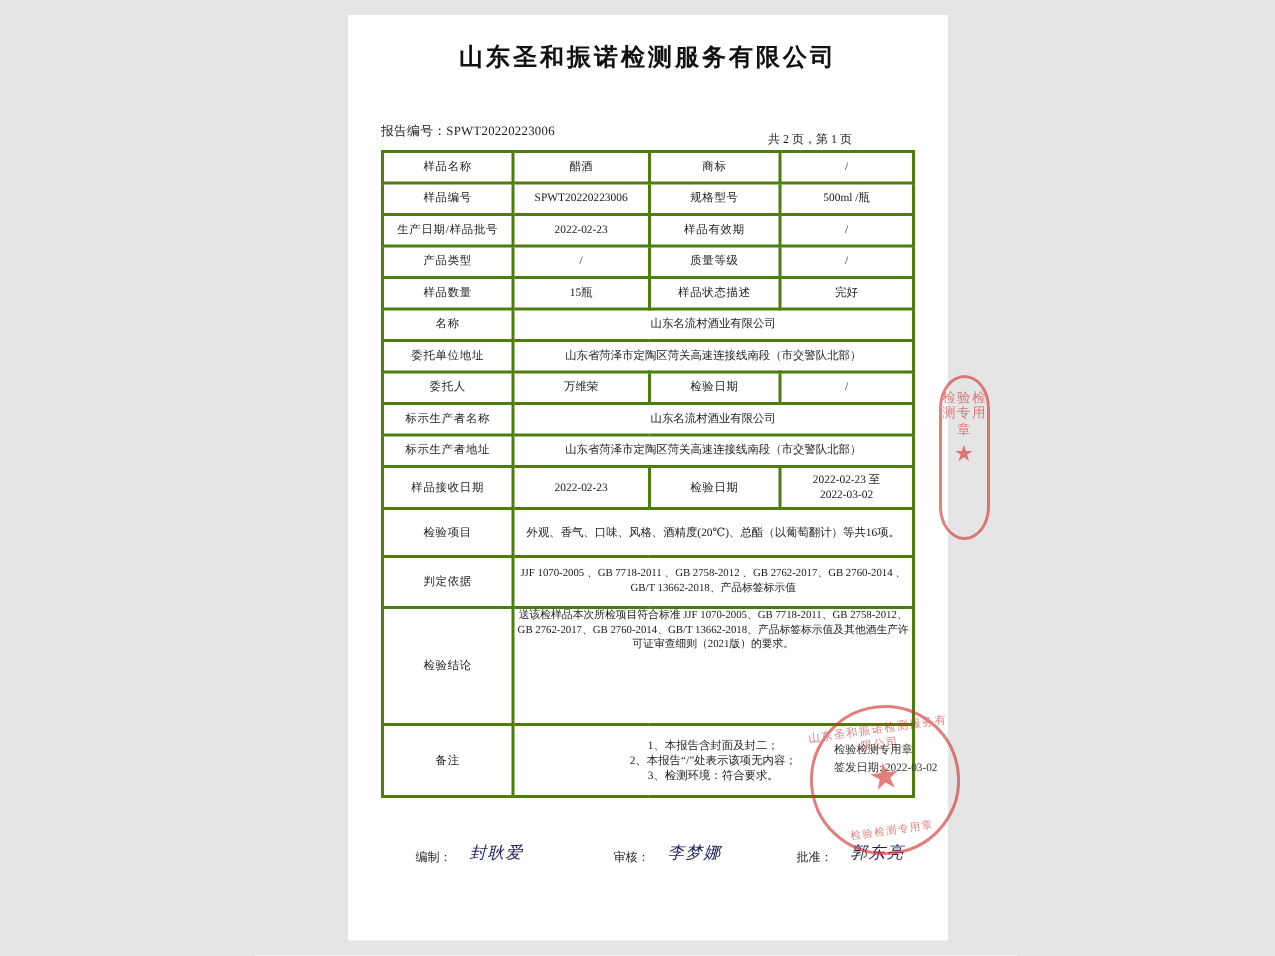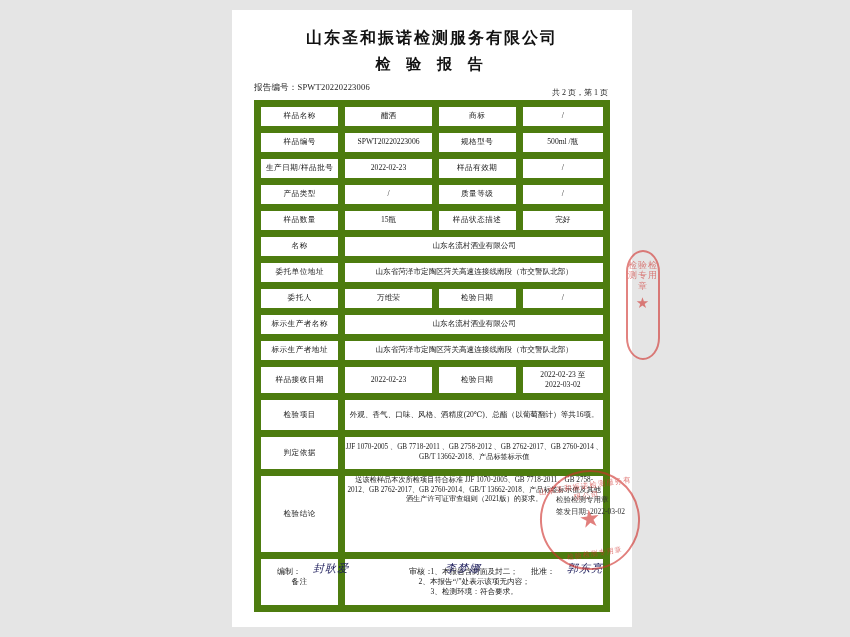--- a/index.html
+++ b/index.html
@@ -56,37 +56,37 @@
   .report-no {
     position: absolute;
     left: 254px;
     top: 82px;
     font-size: 8.5px;
     color: #222;
     letter-spacing: 0.2px;
   }
   .page-count {
     position: absolute;
-    left: 552px;
+    left: 512px;
     top: 87px;
     font-size: 8px;
     color: #222;
   }
   
   table.report {
     position: absolute;
     left: 254px;
     top: 100px;
     width: 356px;
     border-collapse: collapse;
     font-size: 7.6px;
     color: #1a1a1a;
   }
   table.report td {
-    border: 7px solid #4d7c0f;
+    border: 2px solid #4d7c0f;
     padding: 0;
     text-align: center;
     vertical-align: middle;
     height: 19px;
     line-height: 1.35;
   }
   td.lbl {
     width: 88px;
     letter-spacing: 0.5px;
   }
@@ -204,21 +204,20 @@
     line-height: 1.6;
   }
 </style>
 </head>
 <body>
 
 <div class="page">
   <div class="sheet"></div>
 
   <div class="doc-title">山东圣和振诺检测服务有限公司</div>
-  <div class="doc-subtitle">检 验 报 告</div>
 
   <div class="report-no">
     <span>报告编号：</span><span>SPWT20220223006</span>
   </div>
   <div class="page-count">共 2 页，第 1 页</div>
 
   <table class="report">
     <tbody>
       <tr>
         <td class="lbl">样品名称</td>

